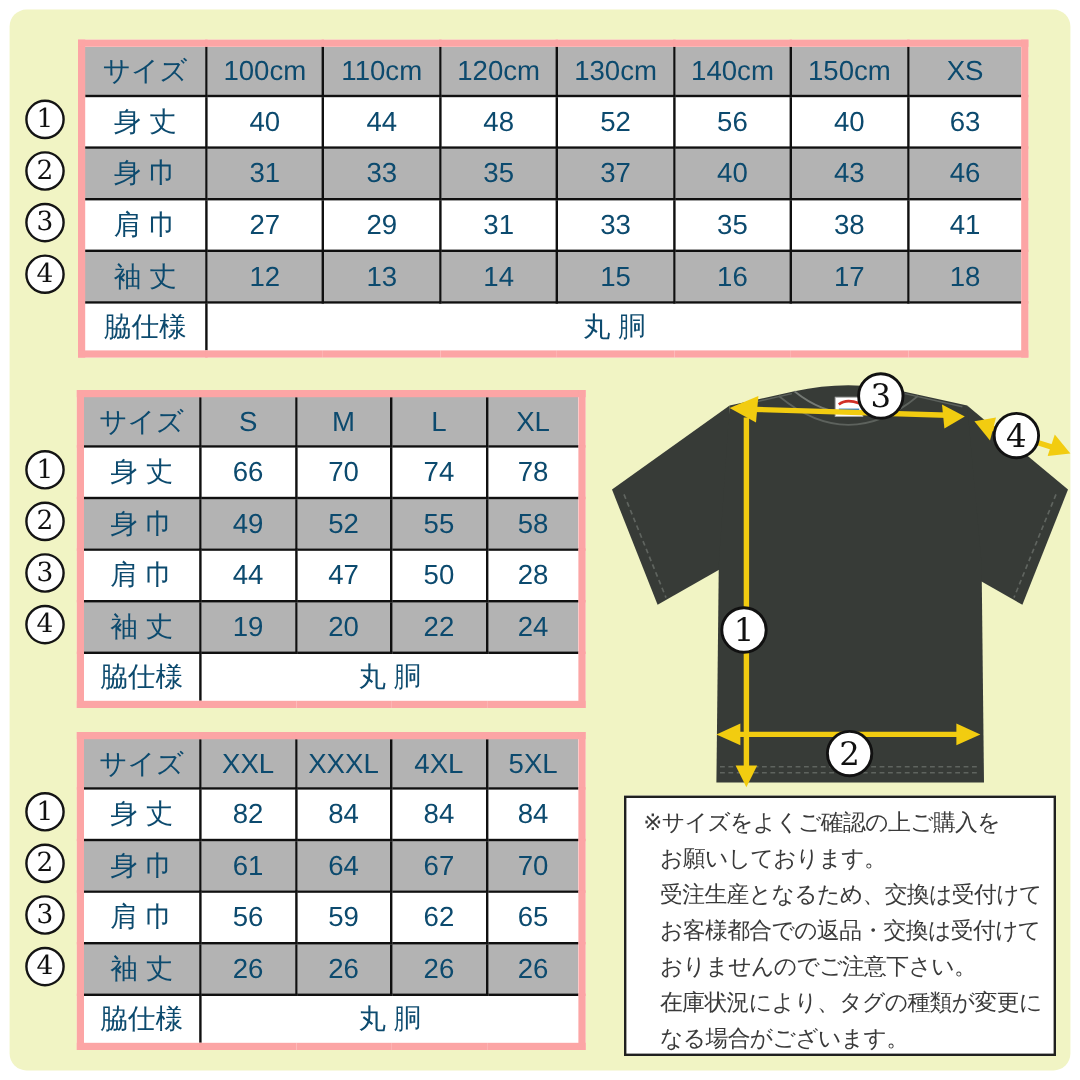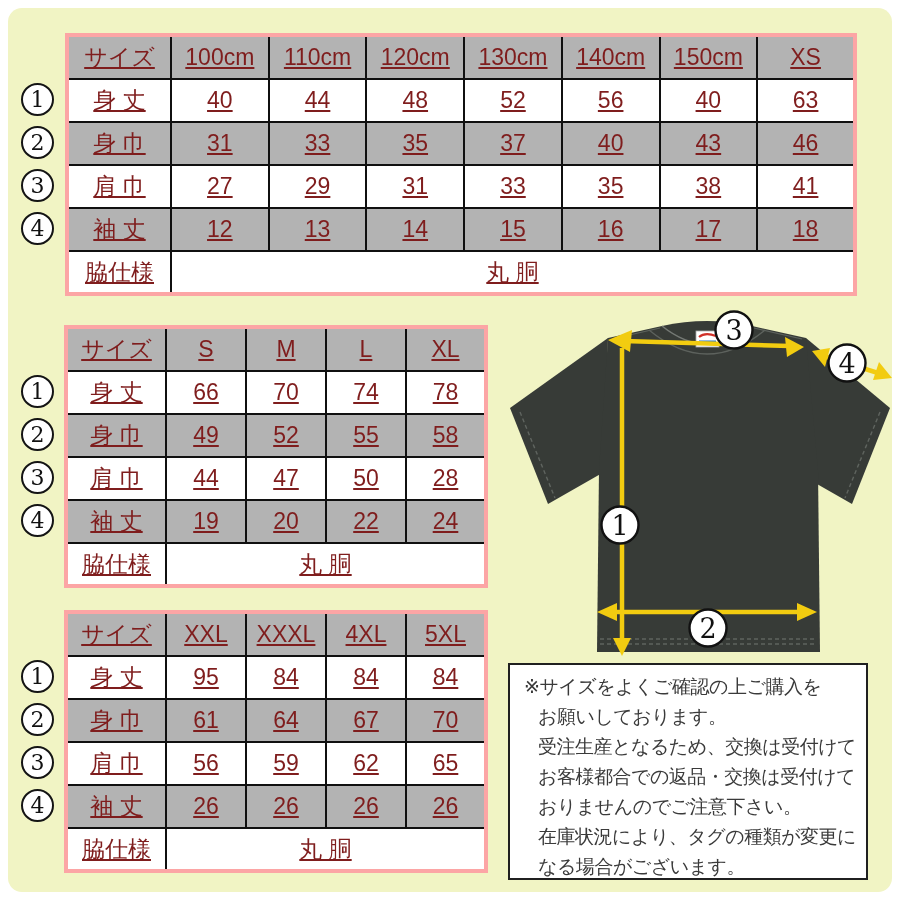--- a/index.html
+++ b/index.html
@@ -15,23 +15,22 @@
     background:var(--bg,#f1f4c4);
     border-radius:14px;
   }
 
   
   table.size-table{
     position:absolute;
     border-collapse:collapse;
     table-layout:fixed;
     background:#fff;
-    border:4px solid #fca5a5;
-    color:#7f1d1d;
-    text-decoration:underline;
+    border:6px solid #fca5a5;
+    color:#0c4a6e;
   }
   table.size-table th, table.size-table td{
     border:2px solid #101010;
     text-align:center;
     vertical-align:middle;
     font-weight:normal;
     font-size:23px;
     padding:0;
     white-space:nowrap;
     overflow:hidden;
@@ -64,21 +63,21 @@
   .tee-wrap{position:absolute;left:500px;top:308px;width:396px;height:352px;}
   .tee-wrap svg{display:block;}
   .tee-circle-num{
     font-family:"DejaVu Serif","Liberation Serif",serif;
     font-size:27px;
     fill:#111;
   }
 
   
   .note-box{
-    position:absolute;left:508px;top:663px;width:360px;height:217px;
+    position:absolute;left:520px;top:663px;width:360px;height:217px;
     background:#ffffff;
     border:2px solid #202020;
     box-sizing:border-box;
     padding:7px 10px 0 14px;
     color:#3a3a3a;
     font-size:19px;
     letter-spacing:-0.5px;
     line-height:30px;
   }
   .note-line{padding-left:14px;white-space:nowrap;}
@@ -225,21 +224,21 @@
           <th>サイズ</th>
           <th>XXL</th>
           <th>XXXL</th>
           <th>4XL</th>
           <th>5XL</th>
         </tr>
       </thead>
       <tbody>
         <tr class="row-white">
           <th>身 丈</th>
-          <td>95</td>
+          <td>82</td>
           <td>84</td>
           <td>84</td>
           <td>84</td>
         </tr>
         <tr class="row-gray">
           <th>身 巾</th>
           <td>61</td>
           <td>64</td>
           <td>67</td>
           <td>70</td>

